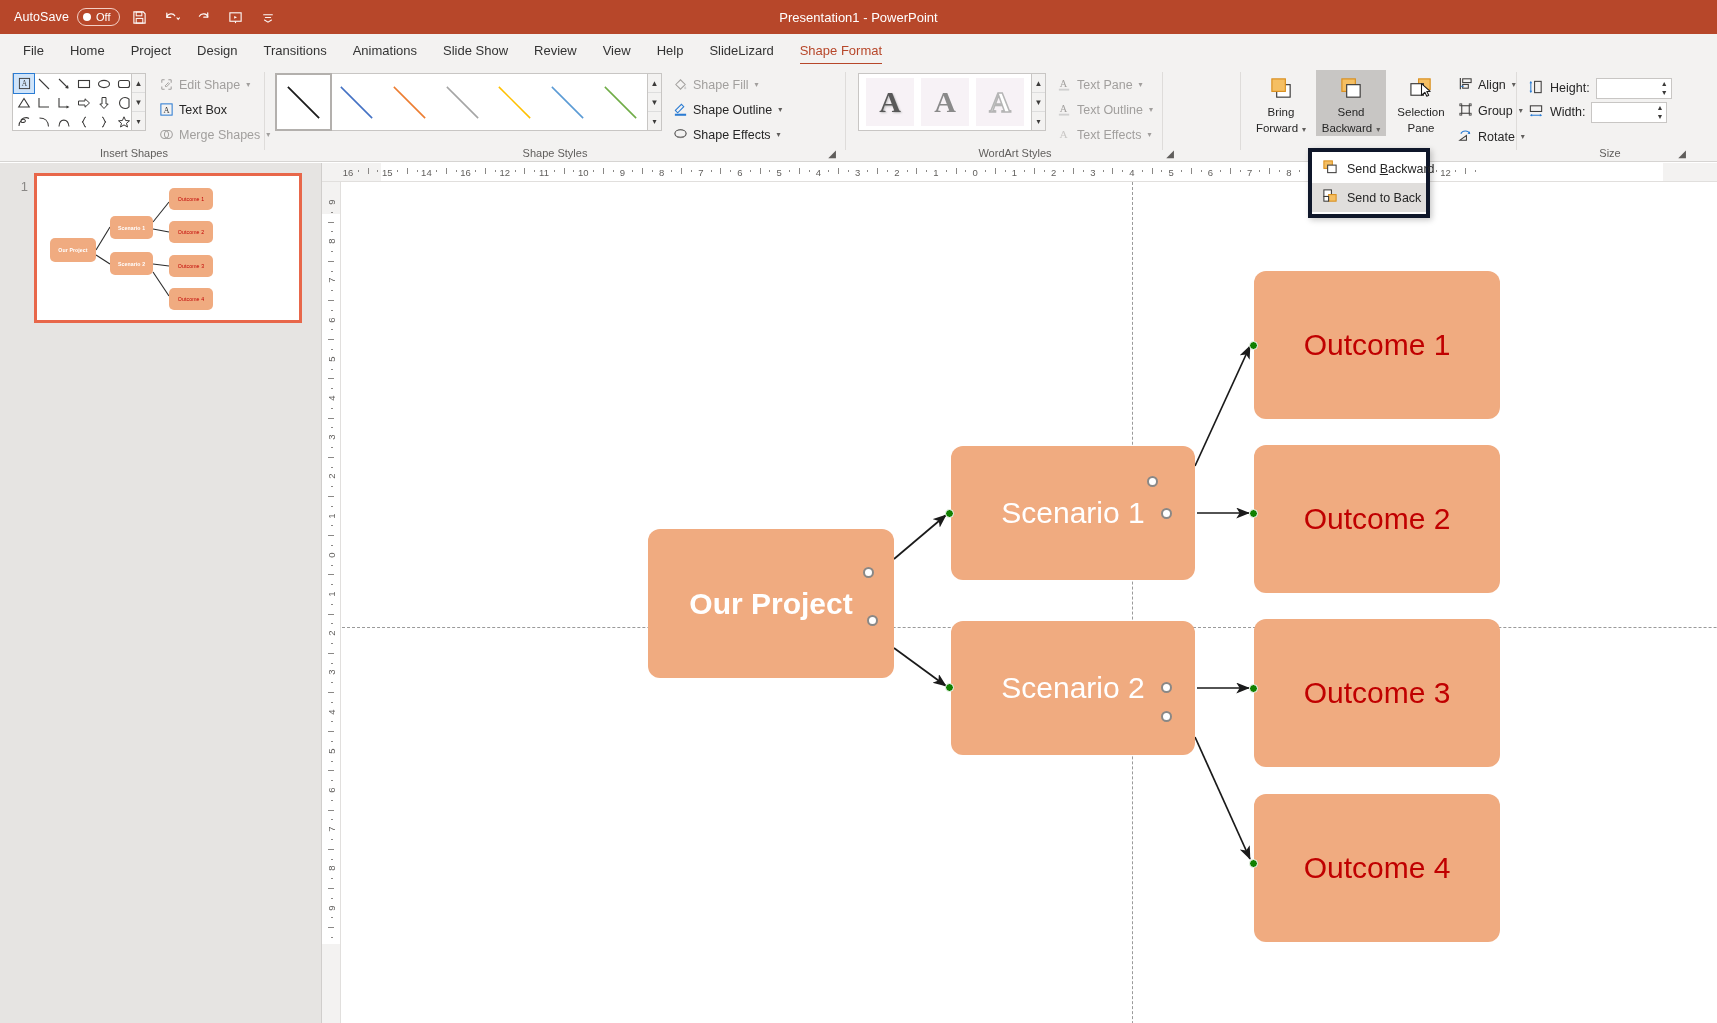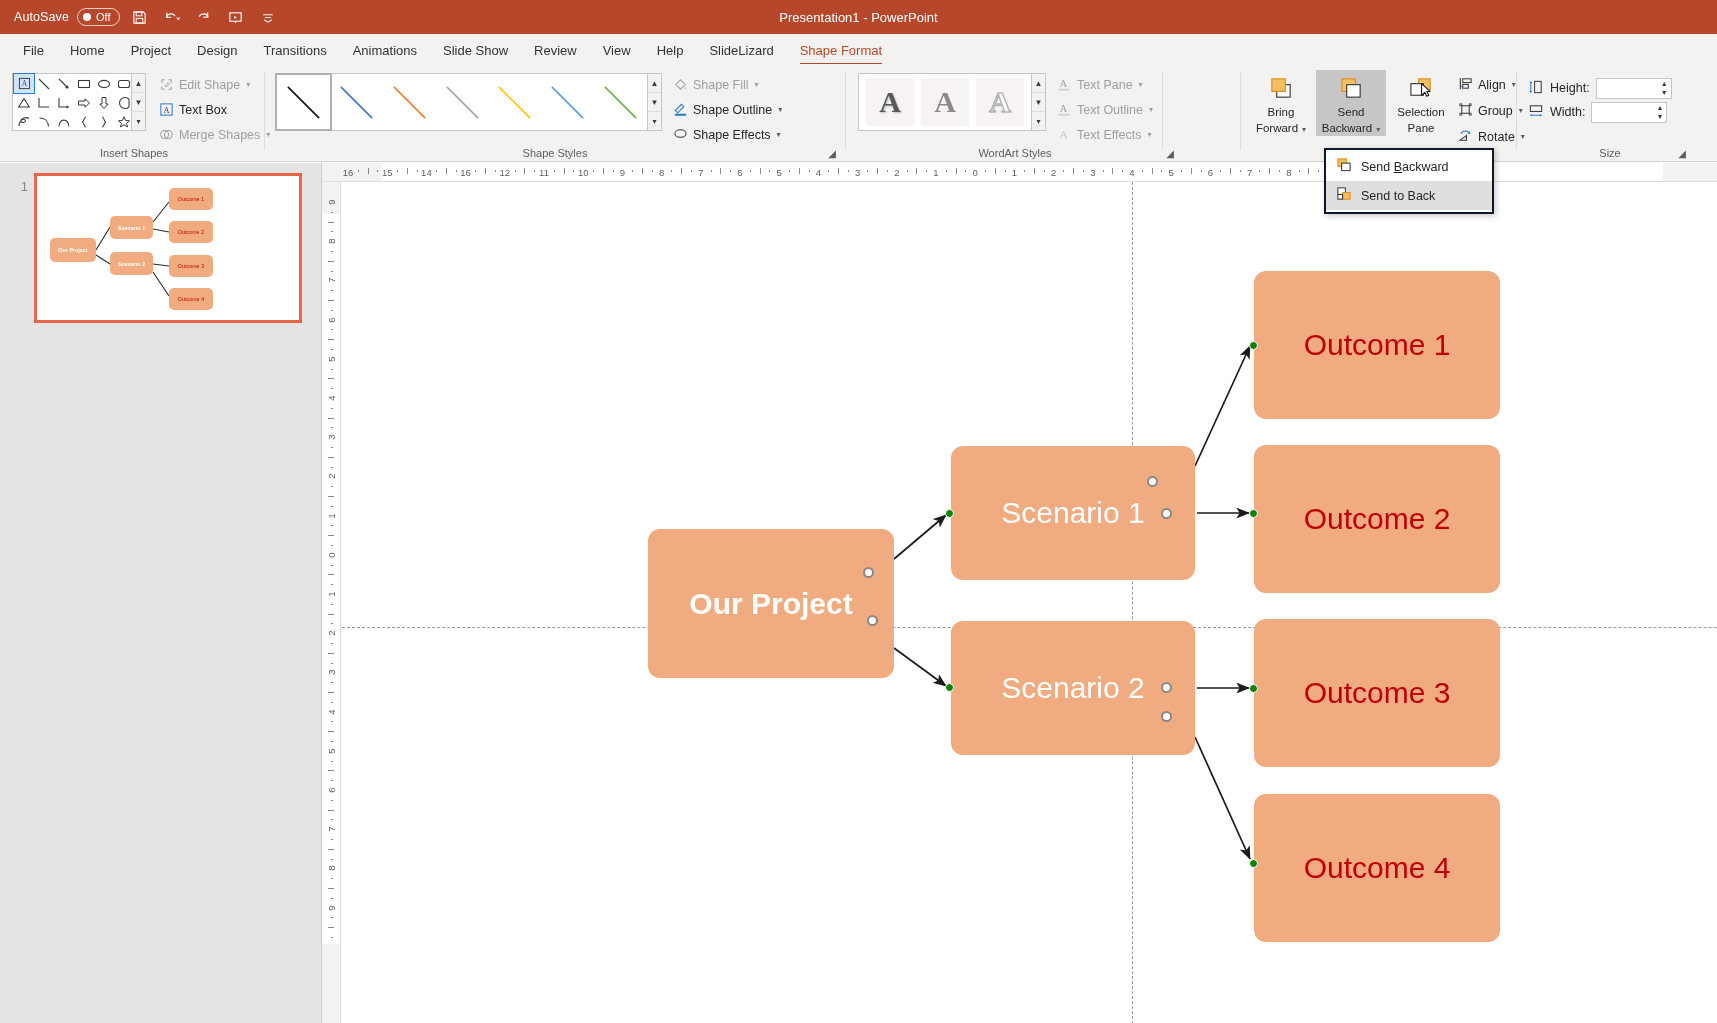--- a/index.html
+++ b/index.html
@@ -145,23 +145,23 @@
   }
   .sizeinput {
     width:76px; height:21px; border:1px solid #c8c6c4; background:#fff;
     display:flex; align-items:center; justify-content:flex-end;
   }
   .spin { width:13px; height:19px; display:flex; flex-direction:column; align-items:center;
           justify-content:space-around; font-size:7px; color:#3b3a39; }
 
   
   .dropdown {
-    position:absolute; left:1308px; top:148px; width:170px;
-    background:#fff; border:2px solid #0f172a; box-shadow:2px 2px 6px rgba(0,0,0,.22);
-    padding:2px 0; z-index:60;margin-left:16px;
+    position:absolute; left:1308px; top:148px; width:122px;
+    background:#fff; border:4px solid #0f172a; box-shadow:2px 2px 6px rgba(0,0,0,.22);
+    padding:2px 0; z-index:60;
   }
   .dd-item {
     display:flex; align-items:center; gap:9px; height:29px; padding:0 10px;
     font-size:12.5px; color:#262626; white-space:nowrap;
   }
   .dd-item.hover { background:#e0dedc; }
   .dd-item u { text-decoration:underline; }
 
   
   .thumbpane {

